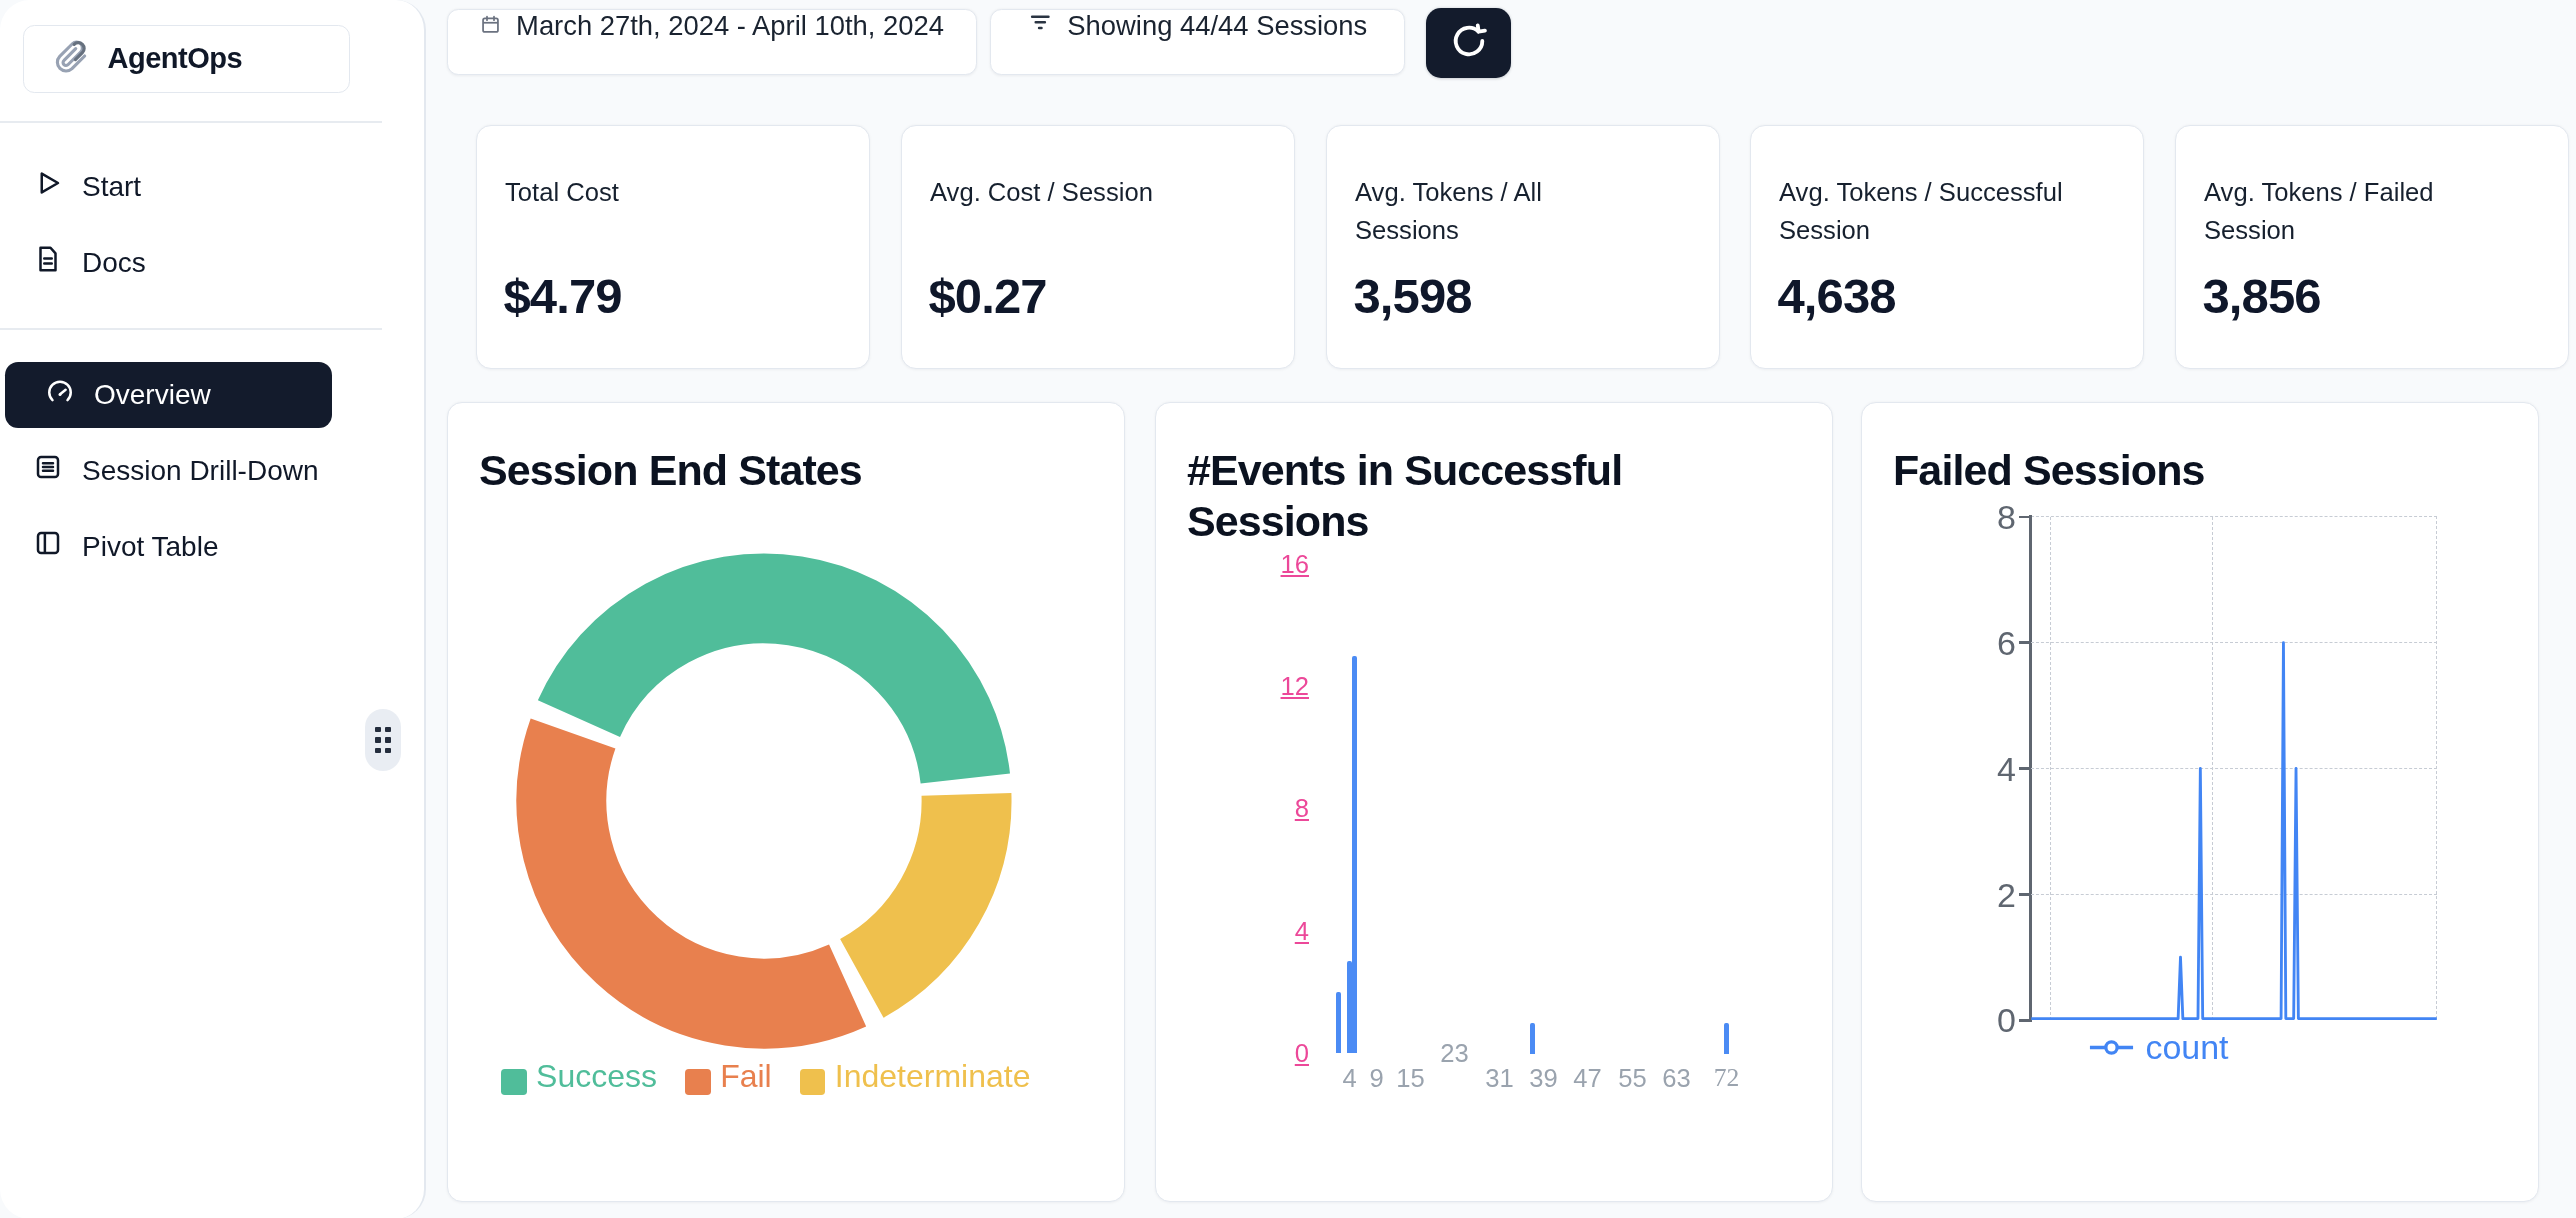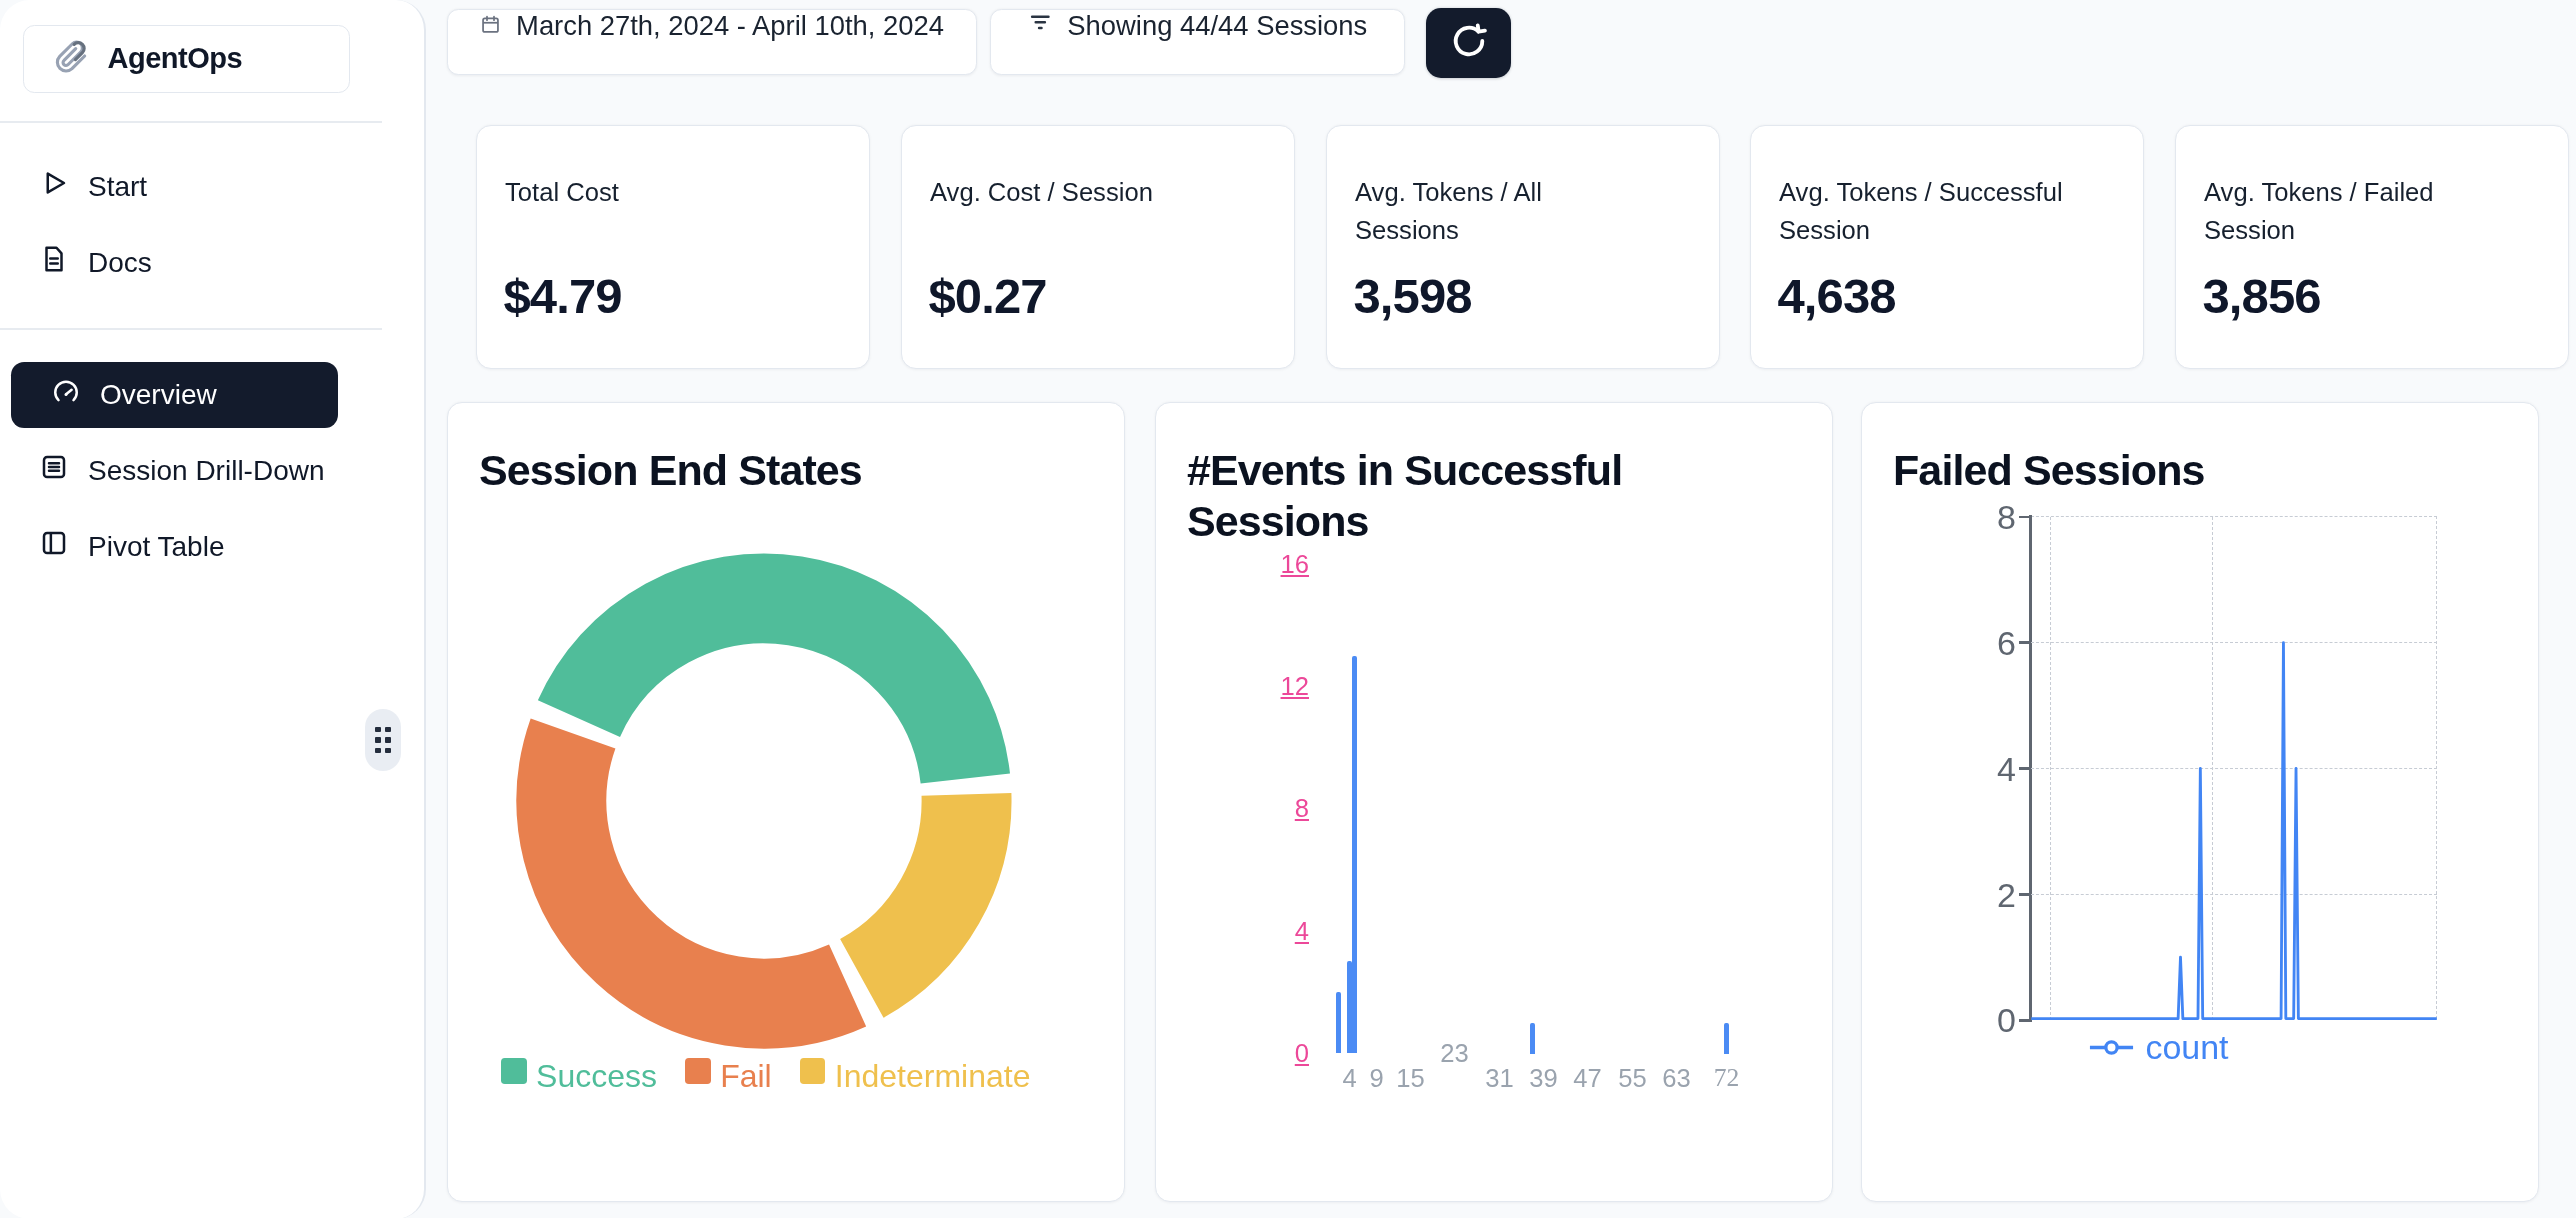--- a/index.html
+++ b/index.html
@@ -4,21 +4,21 @@
 <style>
   * { margin:0; padding:0; box-sizing:border-box; }
   html,body { width:2576px; height:1219px; overflow:hidden; }
   body { background:#F8FAFC; font-family:"Liberation Sans","DejaVu Sans",sans-serif; color:#101828; position:relative; }
 
   
   .sidebar { position:absolute; left:0; top:0; width:426px; height:1219px; background:#FFFFFF; border-right:2.8px solid #E3E8EF;border-radius:30px; }
   .logo-box { position:absolute; left:23px; top:24.6px; width:327px; height:68px; border:1.9px solid #E3E8EF; border-radius:11.4px; display:flex; align-items:center; padding-left:26.5px; gap:17px; background:#fff; }
   .logo-text { font-size:29px; font-weight:700; letter-spacing:-0.5px; color:#101828; }
   .side-divider { position:absolute; left:0; width:382px; height:1.9px; background:#E7EBF0; }
-  .nav-item { position:absolute; left:11px; width:327px; height:55px; display:flex; align-items:center; padding-left:28px; gap:19px; font-size:28px; color:#101828; border-radius:13.2px; cursor:pointer; }
+  .nav-item { position:absolute; left:5px; width:327px; height:55px; display:flex; align-items:center; padding-left:28px; gap:19px; font-size:28px; color:#101828; border-radius:13.2px; cursor:pointer; }
   .nav-item.active { background:#131B2C; color:#FFFFFF;padding-left:40px; }
   .nav-item svg { flex:0 0 auto; }
   .grip { position:absolute; left:365px; top:709px; width:36px; height:62px; background:#E9EDF3; border-radius:18px; display:flex; align-items:center; justify-content:center; }
   .grip-dots { display:grid; grid-template-columns:5.7px 5.7px; grid-template-rows:5.7px 5.7px 5.7px; gap:4.7px; }
   .grip-dots i { width:5.7px; height:5.7px; background:#242D3D; border-radius:0.9px; }
 
   
   .tb-btn { position:absolute; top:8.5px; height:66px; background:#fff; border:1.9px solid #E3E8EF; border-radius:11.4px; display:flex; align-items:flex-start; justify-content:center; gap:15px; font-size:27.4px; color:#1A2330; box-shadow:0 0.9px 2.8px rgba(16,24,40,.06); cursor:pointer; }
   #date-btn { left:447px; width:530px; }
   #filter-btn { left:990px; width:415px; }
@@ -29,21 +29,21 @@
   .stat-label { position:absolute; left:28px; top:47px; font-size:25.6px; line-height:38px; color:#16202E; white-space:pre-line; }
   .stat-value { position:absolute; left:26.5px; top:142px; font-size:49px; font-weight:700; letter-spacing:-0.9px; color:#0f172a; }
 
   
   .chart-card { position:absolute; top:402px; width:678px; height:800px; background:#fff; border:1.9px solid #E3E8EF; border-radius:15px; box-shadow:0 0.9px 2.8px rgba(16,24,40,.05); }
   .chart-title { position:absolute; left:31px; top:42px; font-size:43px; line-height:51px; font-weight:700; letter-spacing:-0.9px; color:#0B1220; white-space:pre-line; }
 
   
   #donut-svg { position:absolute; left:68px; top:150px; }
   .donut-legend { position:absolute; left:53px; top:655px; display:flex; align-items:center; gap:28px; }
-  .legend-item { display:flex; align-items:flex-start; gap:9.5px; font-size:32px; cursor:pointer; }
+  .legend-item { display:flex; align-items:flex-end; gap:9.5px; font-size:32px; cursor:pointer; }
   .legend-swatch { width:25.6px; height:25.6px; border-radius:3.8px; }
 
   
   .bar-ylabel { position:absolute; width:66px; text-align:right; font-size:25.6px; line-height:26.5px; color:#ec4899;text-decoration:underline; }
   .bar-xlabel { position:absolute; width:57px; text-align:center; font-size:25.6px; line-height:26.5px; color:#9AA3AE; }
   .bar { position:absolute; width:4.7px; border-radius:1.9px 1.9px 0 0; }
 
   
   .line-plot-box { position:absolute; left:169px; top:113px; width:406px; height:503px; border-top:1.9px dashed #C7CCD4; border-right:1.9px dashed #C7CCD4; }
   .h-grid { position:absolute; left:0; width:406px; border-top:1.9px dashed #C7CCD4; }

